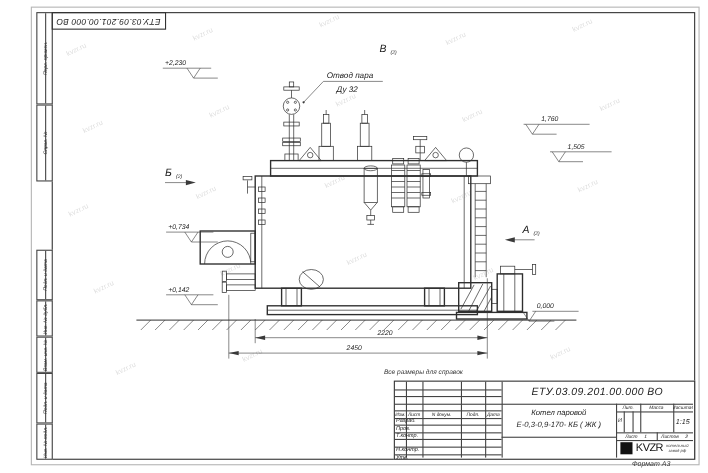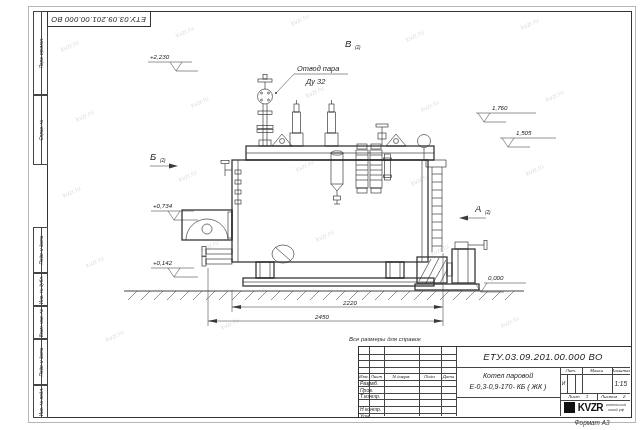--- a/index.html
+++ b/index.html
@@ -41,21 +41,21 @@
   .tb .hl{position:absolute;height:1px;background:#444;}
   .tb .cell{position:absolute;overflow:hidden;color:#222;}
   .c-center{display:flex;align-items:center;justify-content:center;text-align:center;}
   .docnum{font-size:9.5px;font-style:italic;letter-spacing:.4px;}
   .tb .tiny{font-size:4.4px;font-style:italic;}
   .tb .small{font-size:5px;font-style:italic;}
   .tb .name{font-size:7px;font-style:italic;line-height:1.5;}
   .logo-row{display:flex;align-items:center;justify-content:center;gap:3px;}
   .logo-mark{width:11px;height:11px;background:#111;display:flex;align-items:center;justify-content:center;
              color:#fff;font-size:7px;font-weight:bold;}
-  .logo-text{font-size:10px;font-weight:bold;letter-spacing:-.5px;color:#111;}
+  .logo-text{font-size:10px;font-weight:normal;letter-spacing:-.5px;color:#111;}
   .logo-sub{font-size:3.8px;line-height:1.3;color:#444;font-style:italic;}
 </style>
 </head>
 <body>
 
 <div id="sheet">
 
   <div class="wm-layer">
     <span class="wm" style="left:60px;top:42px">kvzr.ru</span>
     <span class="wm" style="left:175px;top:28px">kvzr.ru</span>

